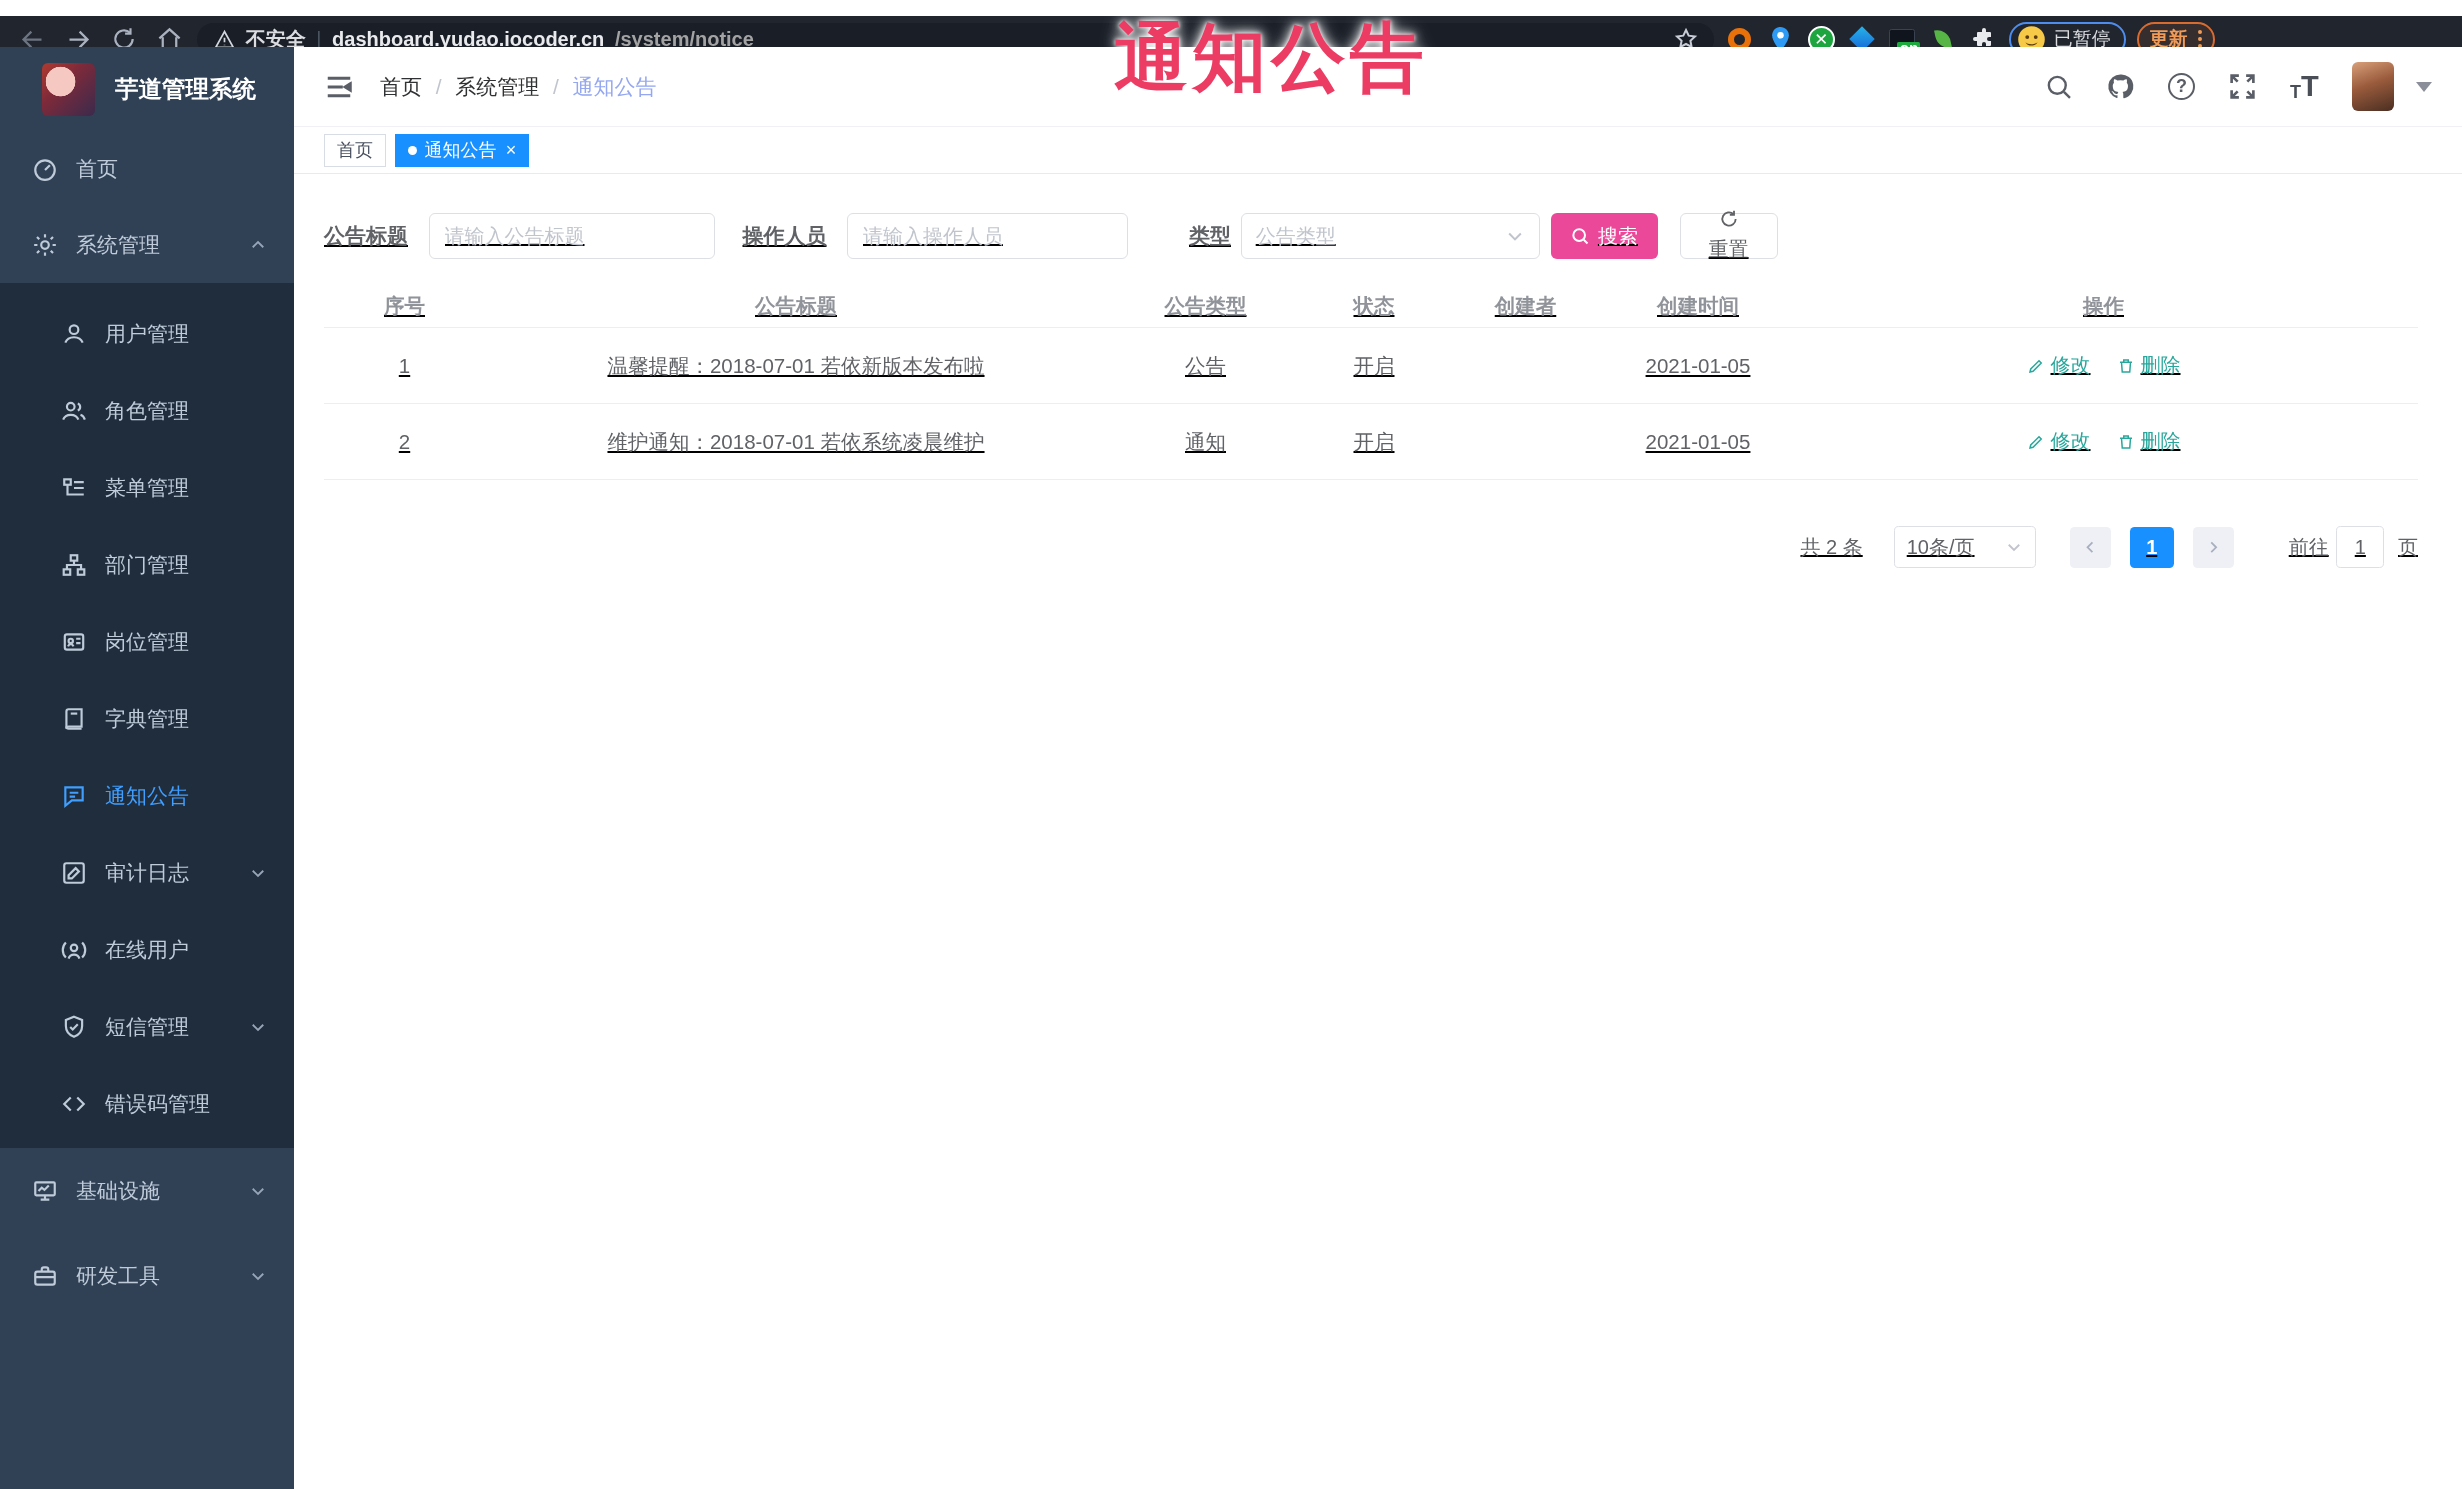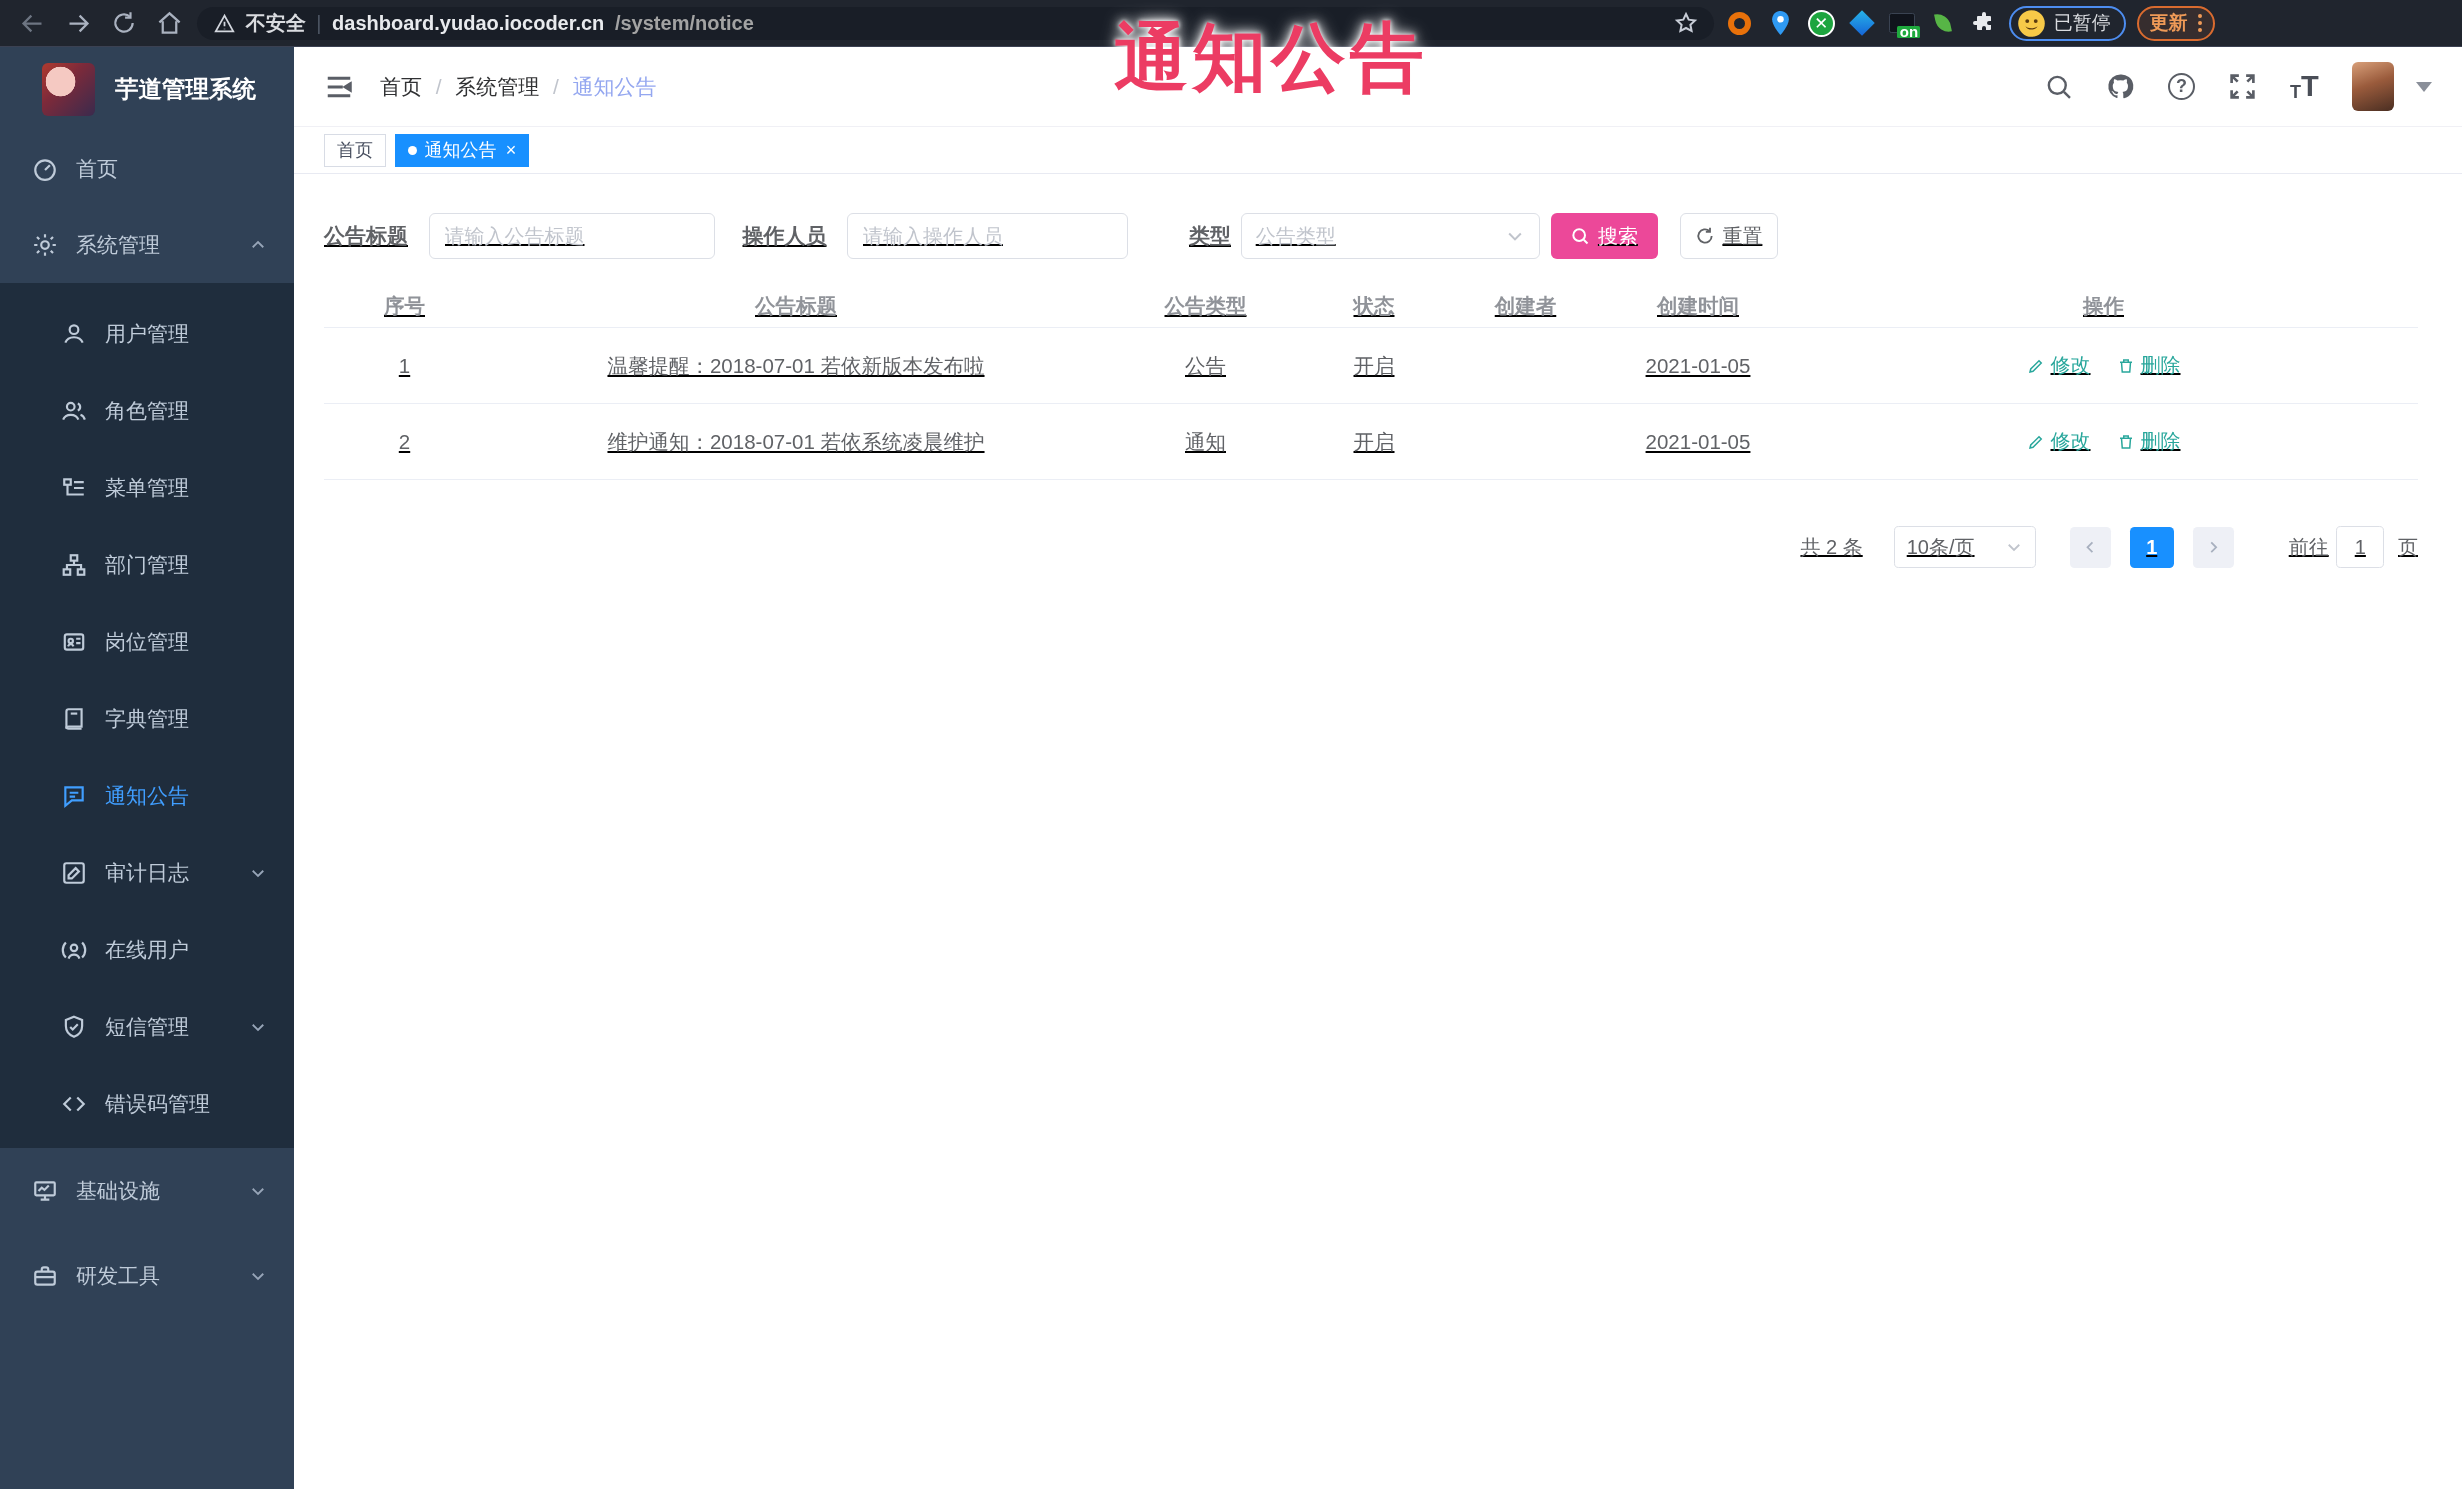--- a/index.html
+++ b/index.html
@@ -1,21 +1,21 @@
 <!DOCTYPE html>
 <html style="font-size:12px"><head>
 <meta charset="utf-8">
 <style>
   * { margin:0; padding:0; box-sizing:border-box; }
   html,body { width:2462px; height:1490px; }
   body { font-family:"Liberation Sans","DejaVu Sans",sans-serif; background:#fff; position:relative; overflow:hidden; }
   svg { display:block; }
 
   
-  .browser { position:absolute; top:0; left:0; width:2462px; height:47px; background:#20252e; display:flex; align-items:center; padding:0 15px; gap:10.6px; border-bottom:1.5px solid #3b4152; }
+  .browser { position:absolute; top:16px; left:0; width:2462px; height:47px; background:#20252e; display:flex; align-items:center; padding:0 15px; gap:10.6px; border-bottom:1.5px solid #3b4152; }
   .nav-btn { width:35px; height:35px; display:flex; align-items:center; justify-content:center; color:#aab2c0; flex:0 0 auto; }
   .nav-btn.dim { color:#6d7582; }
   .omnibox { height:33px; flex:0 0 1517px; background:#191e27; border-radius:16.7px; display:flex; align-items:center; padding:0 16.7px; gap:10.6px; color:#dfe1e5; font-size:20px; }
   .omni-sep { color:#4d5563; font-size:20px; }
   .url-host { color:#e8eaed; font-weight:700; }
   .url-path { color:#a3a3a3; font-weight:700; }
   .omni-star { margin-left:auto; color:#c7ccd6; }
   .ext { width:30px; height:30px; display:flex; align-items:center; justify-content:center; flex:0 0 auto; position:relative; }
   .dot-orange { width:23px; height:23px; border:6px solid #e8710a; border-radius:50%; }
   .circ-green { width:27px; height:27px; background:#1da53f; border-radius:50%; border:2.3px solid #fff; display:flex; align-items:center; justify-content:center; color:#fff; font-size:16.7px; font-weight:700; }
@@ -455,21 +455,21 @@
         </span>
         <span class="btn btn-search" style="margin-left:10.6px;">
           <span class="btn-ico">
               <svg viewBox="0 0 24 24" fill="none" stroke="#fff" stroke-width="2.4">
                 <circle cx="11" cy="11" r="7"></circle>
                 <path d="M16.5 16.5L21 21"></path>
               </svg>
             </span>
           <span>搜索</span>
         </span>
-        <span class="btn btn-reset" style="margin-left:22px;">
+        <span class="btn btn-reset" style="margin-left:22px;flex-direction:column;">
           <span class="btn-ico">
               <svg viewBox="0 0 24 24" fill="none" stroke="#606266" stroke-width="2.2">
                 <path d="M20 12a8 8 0 1 1-2.5-5.8"></path>
                 <path d="M18 2v5h-5"></path>
               </svg>
             </span>
           <span>重置</span>
         </span>
       </div>
 

